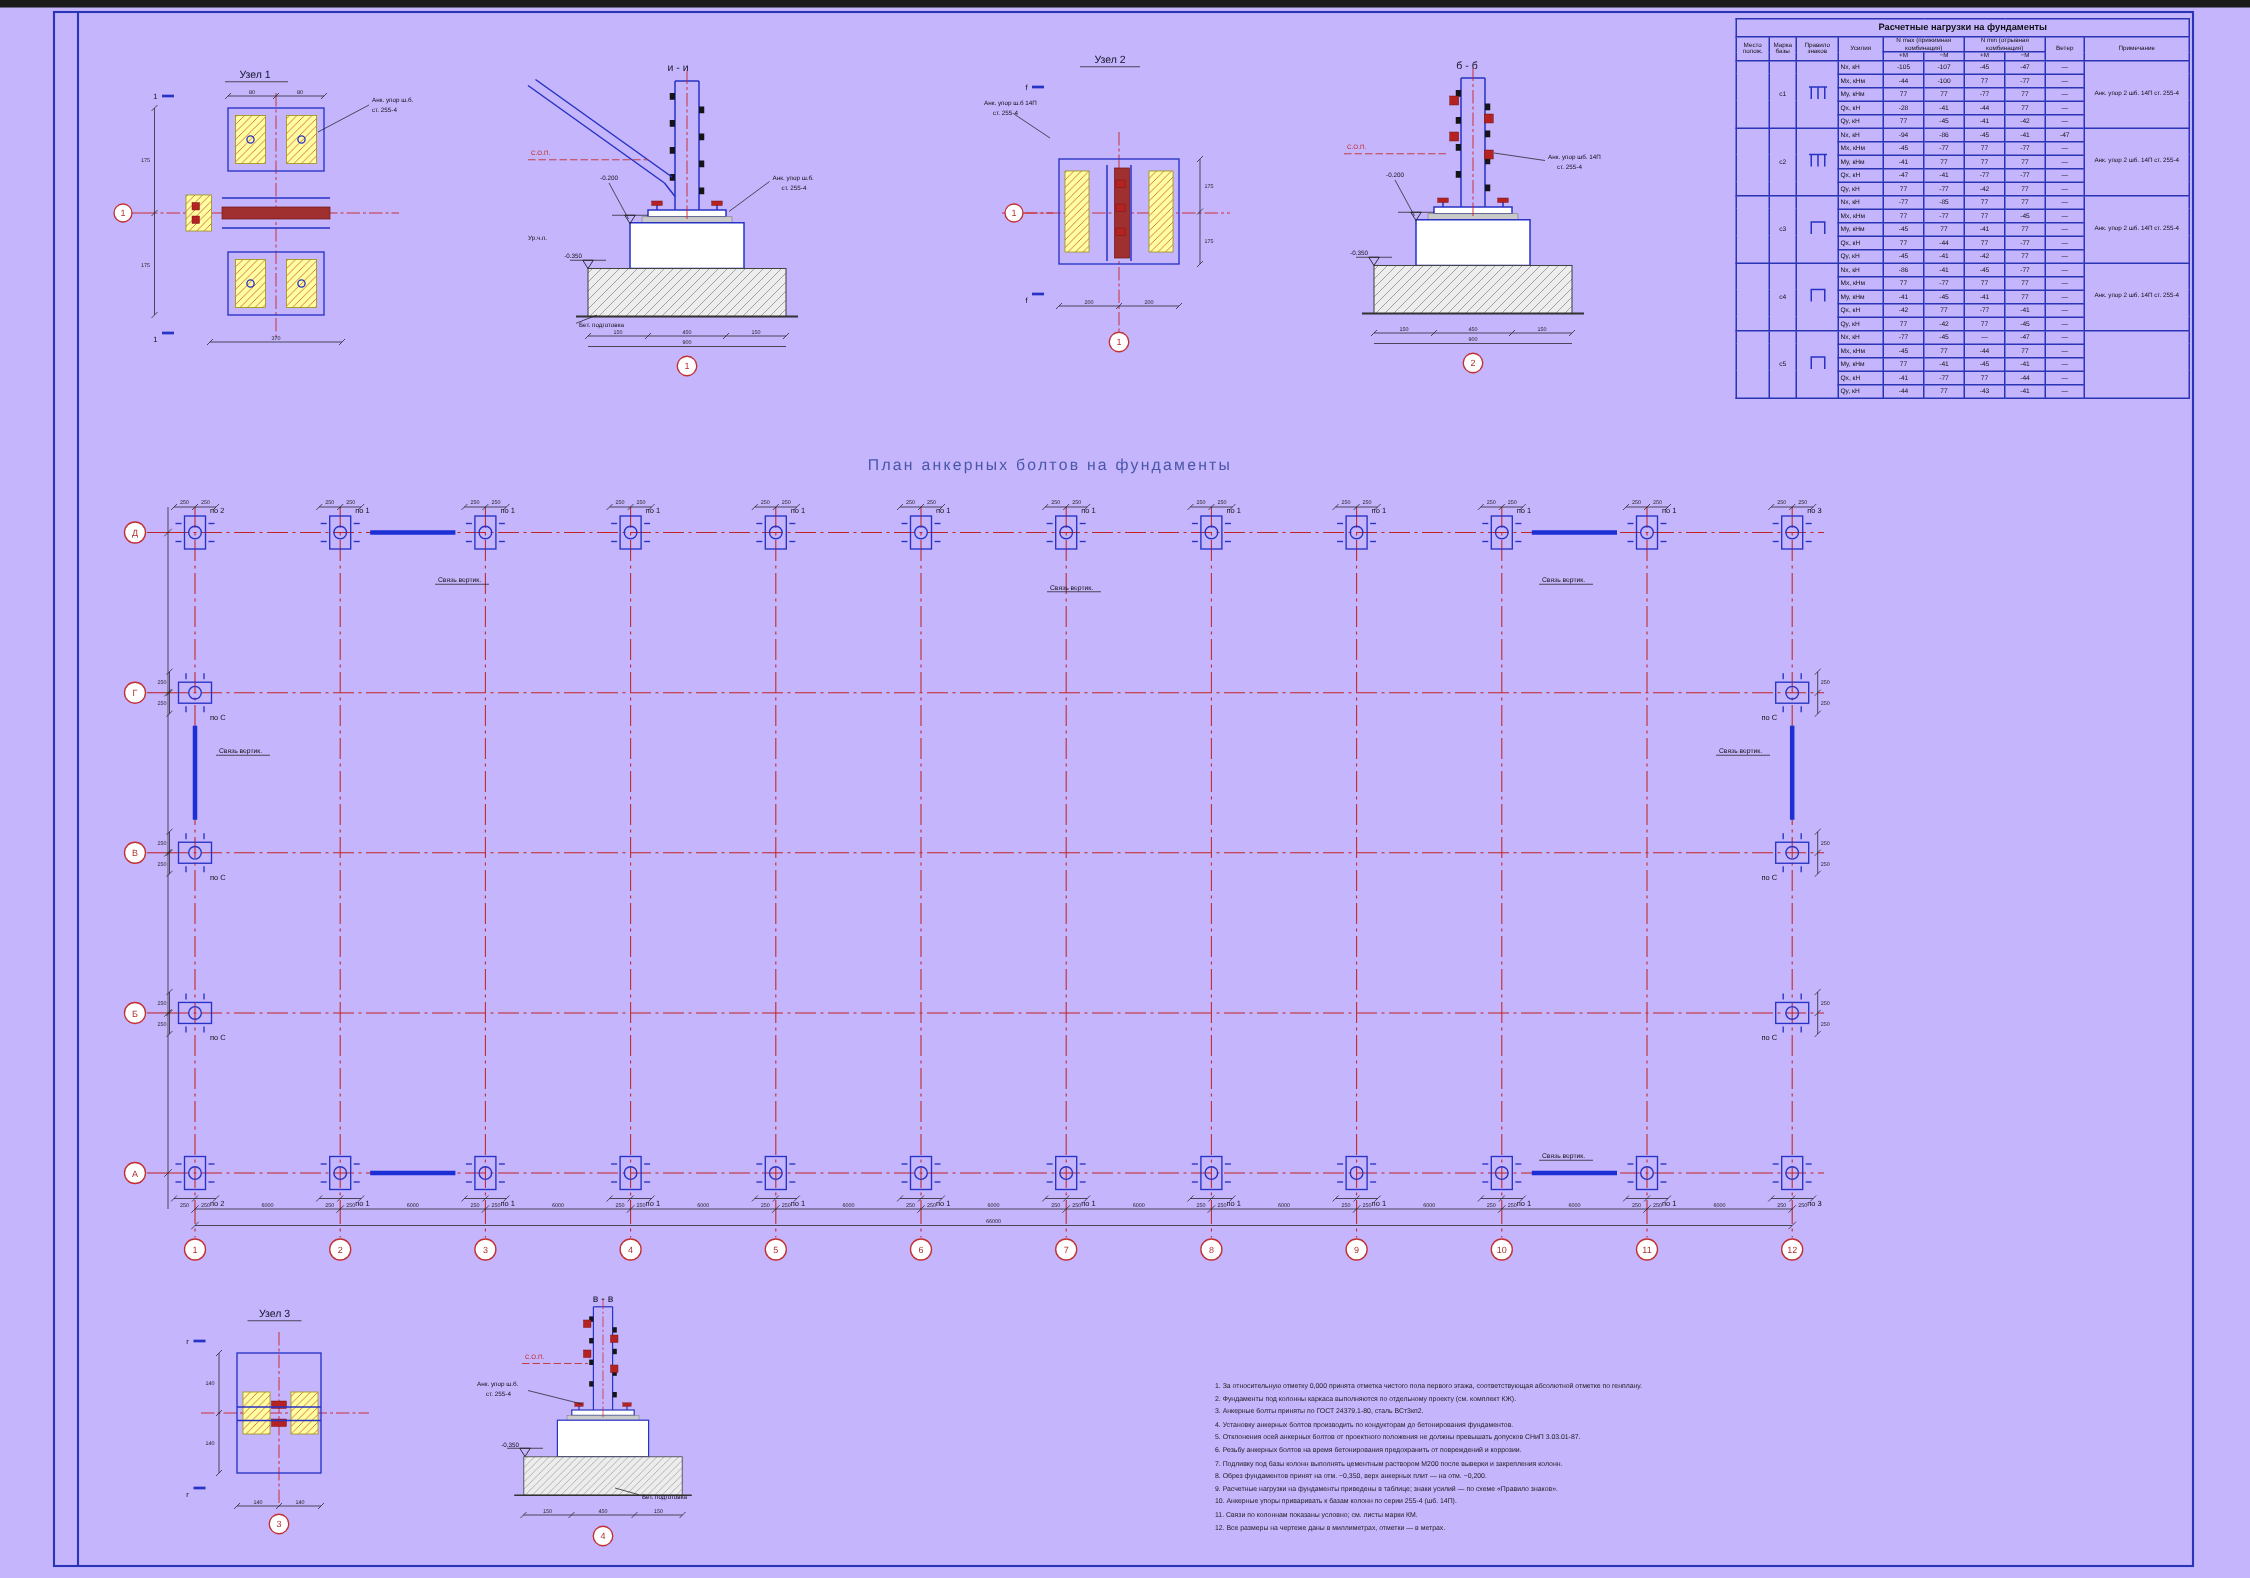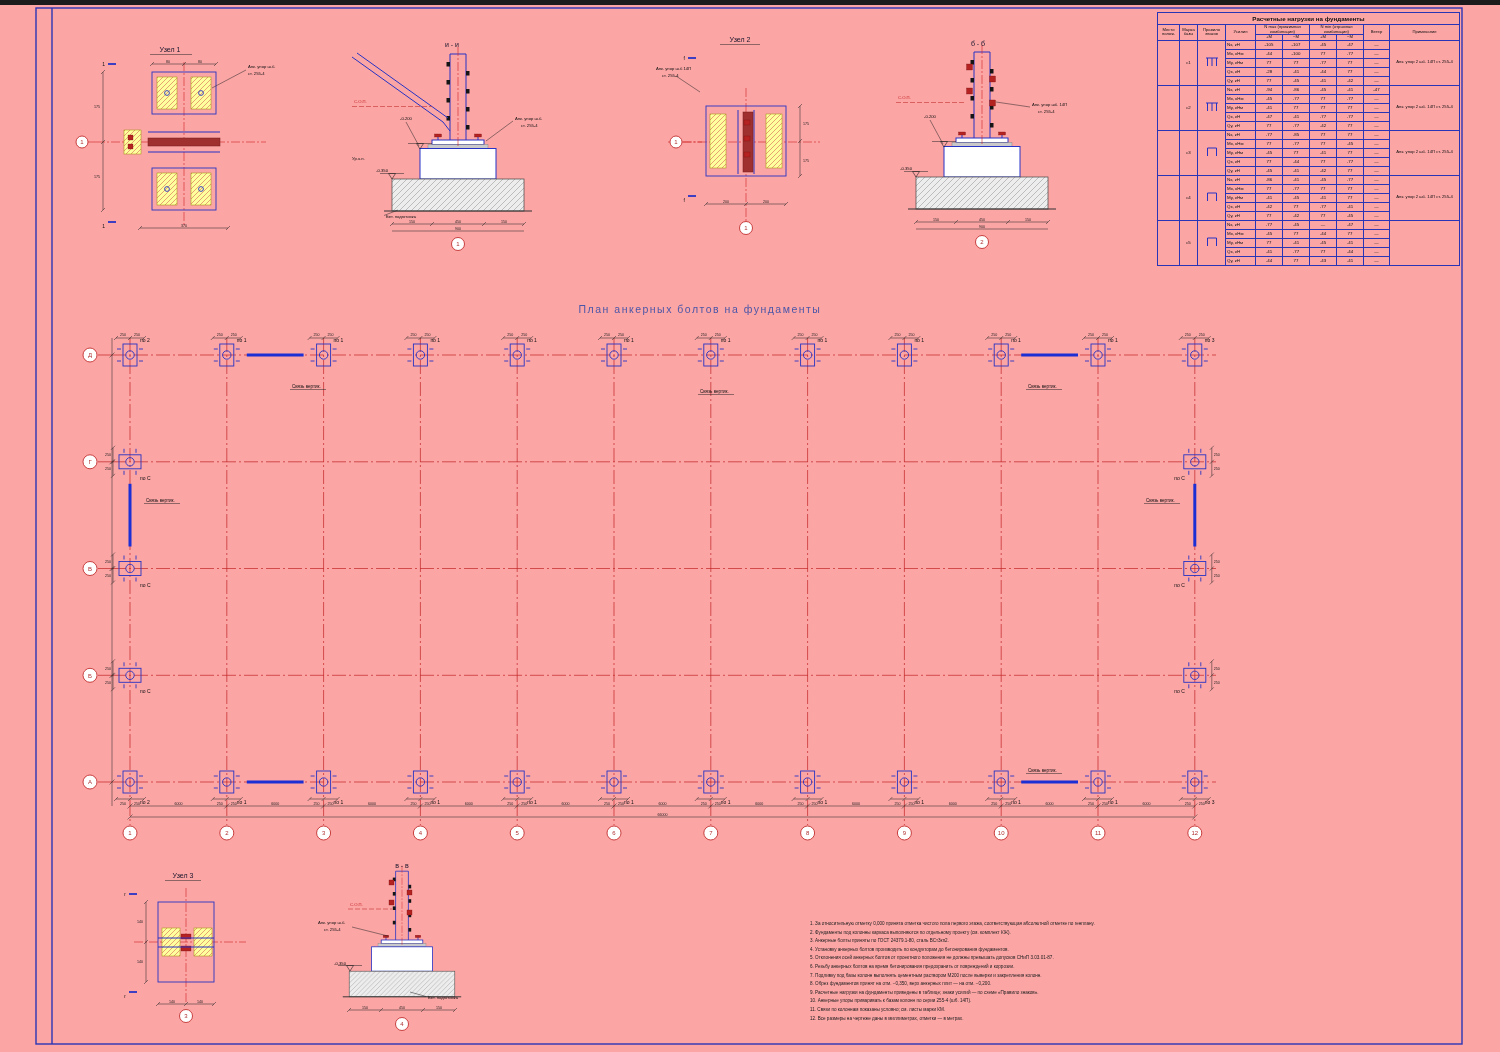--- a/index.html
+++ b/index.html
@@ -1,16 +1,16 @@
 <!DOCTYPE html>
 <html><head>
 <meta charset="utf-8">
 <style>
   html,body{margin:0;padding:0;background:#fff;}
-  .page{position:relative;width:1500px;height:1052px;background:#fca5a5;overflow:hidden;
+  .page{position:relative;width:1500px;height:1052px;background:#c4b5fd;overflow:hidden;
         font-family:"Liberation Sans",sans-serif;outline:1px solid #aaa;}
   .topbar{position:absolute;left:0;top:0;width:100%;height:5px;background:#1b1b1b;}
   #art{position:absolute;left:0;top:0;}
   
   #art text{font-family:"Liberation Sans",sans-serif;}
   .frame{fill:none;stroke:#2a35b5;stroke-width:1.4;}
   .b{stroke:#2733c4;fill:none;stroke-width:1;}
   .b2{stroke:#2733c4;fill:none;stroke-width:.9;}
   .bt{stroke:#2733c4;fill:none;stroke-width:1.8;}
   .bw{fill:#fff;stroke:#2733c4;stroke-width:1;}

